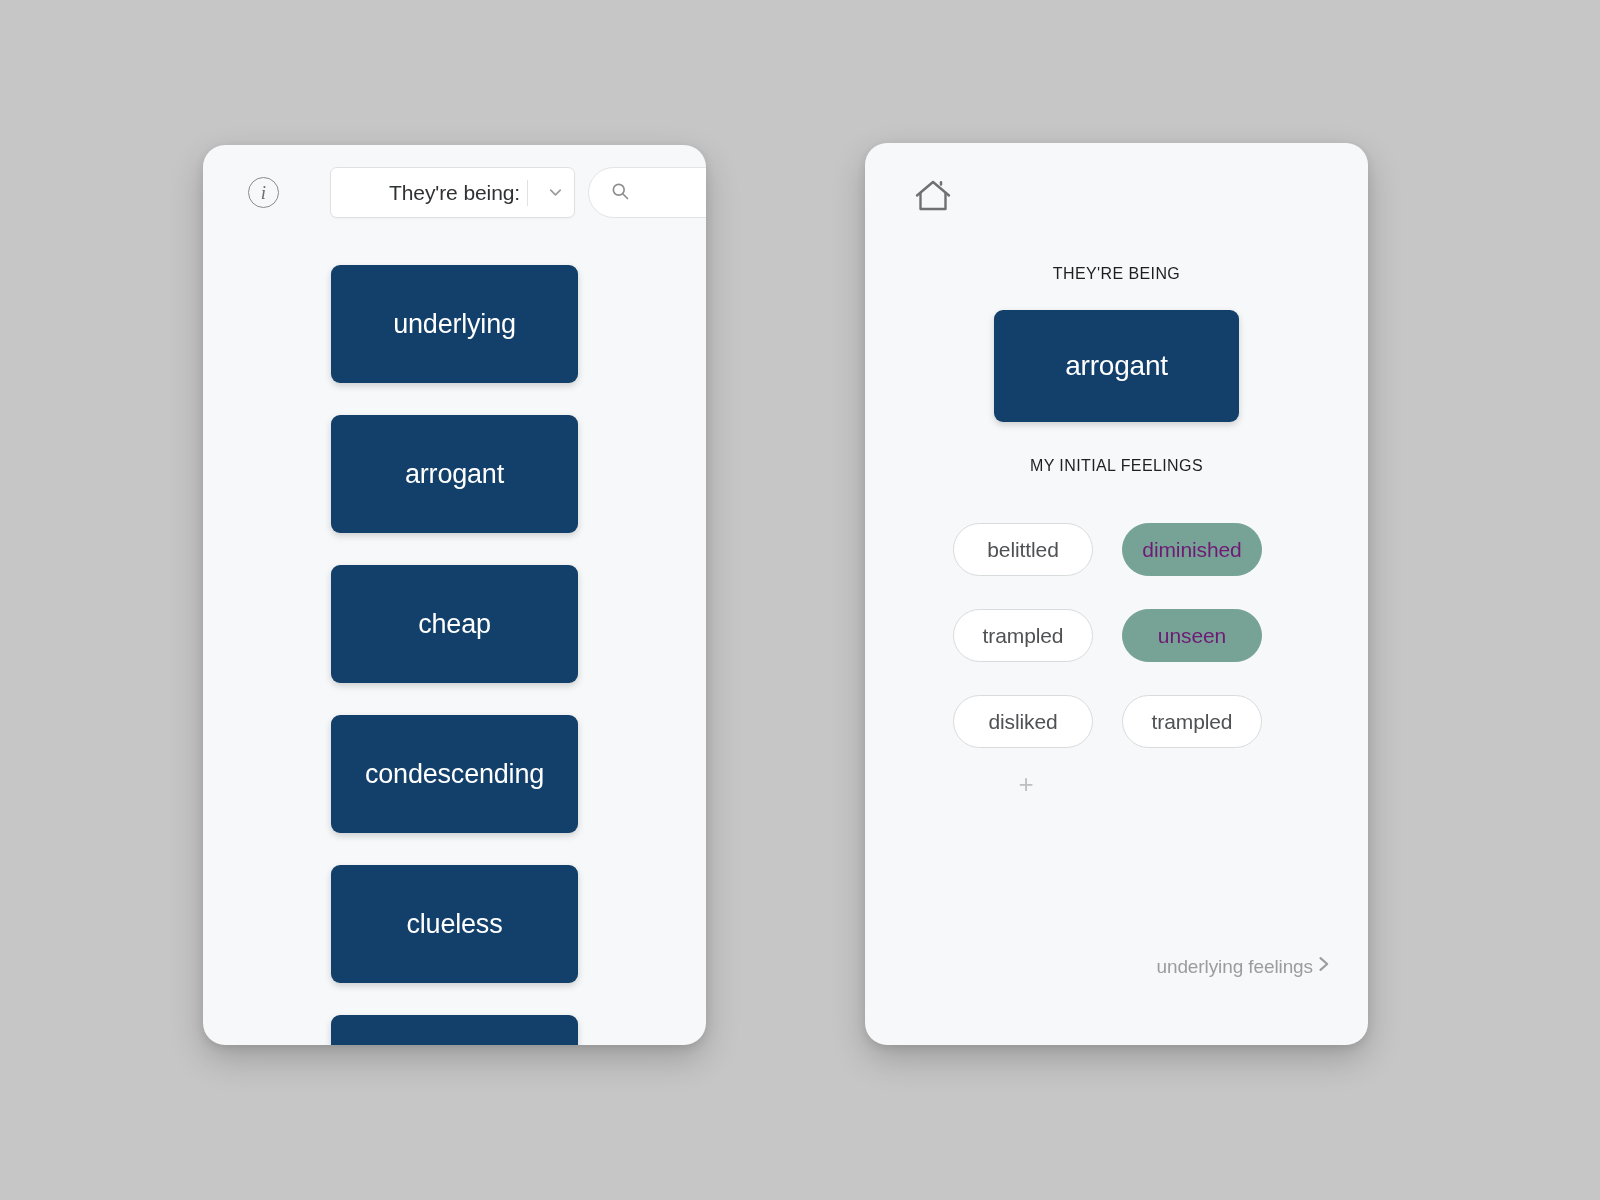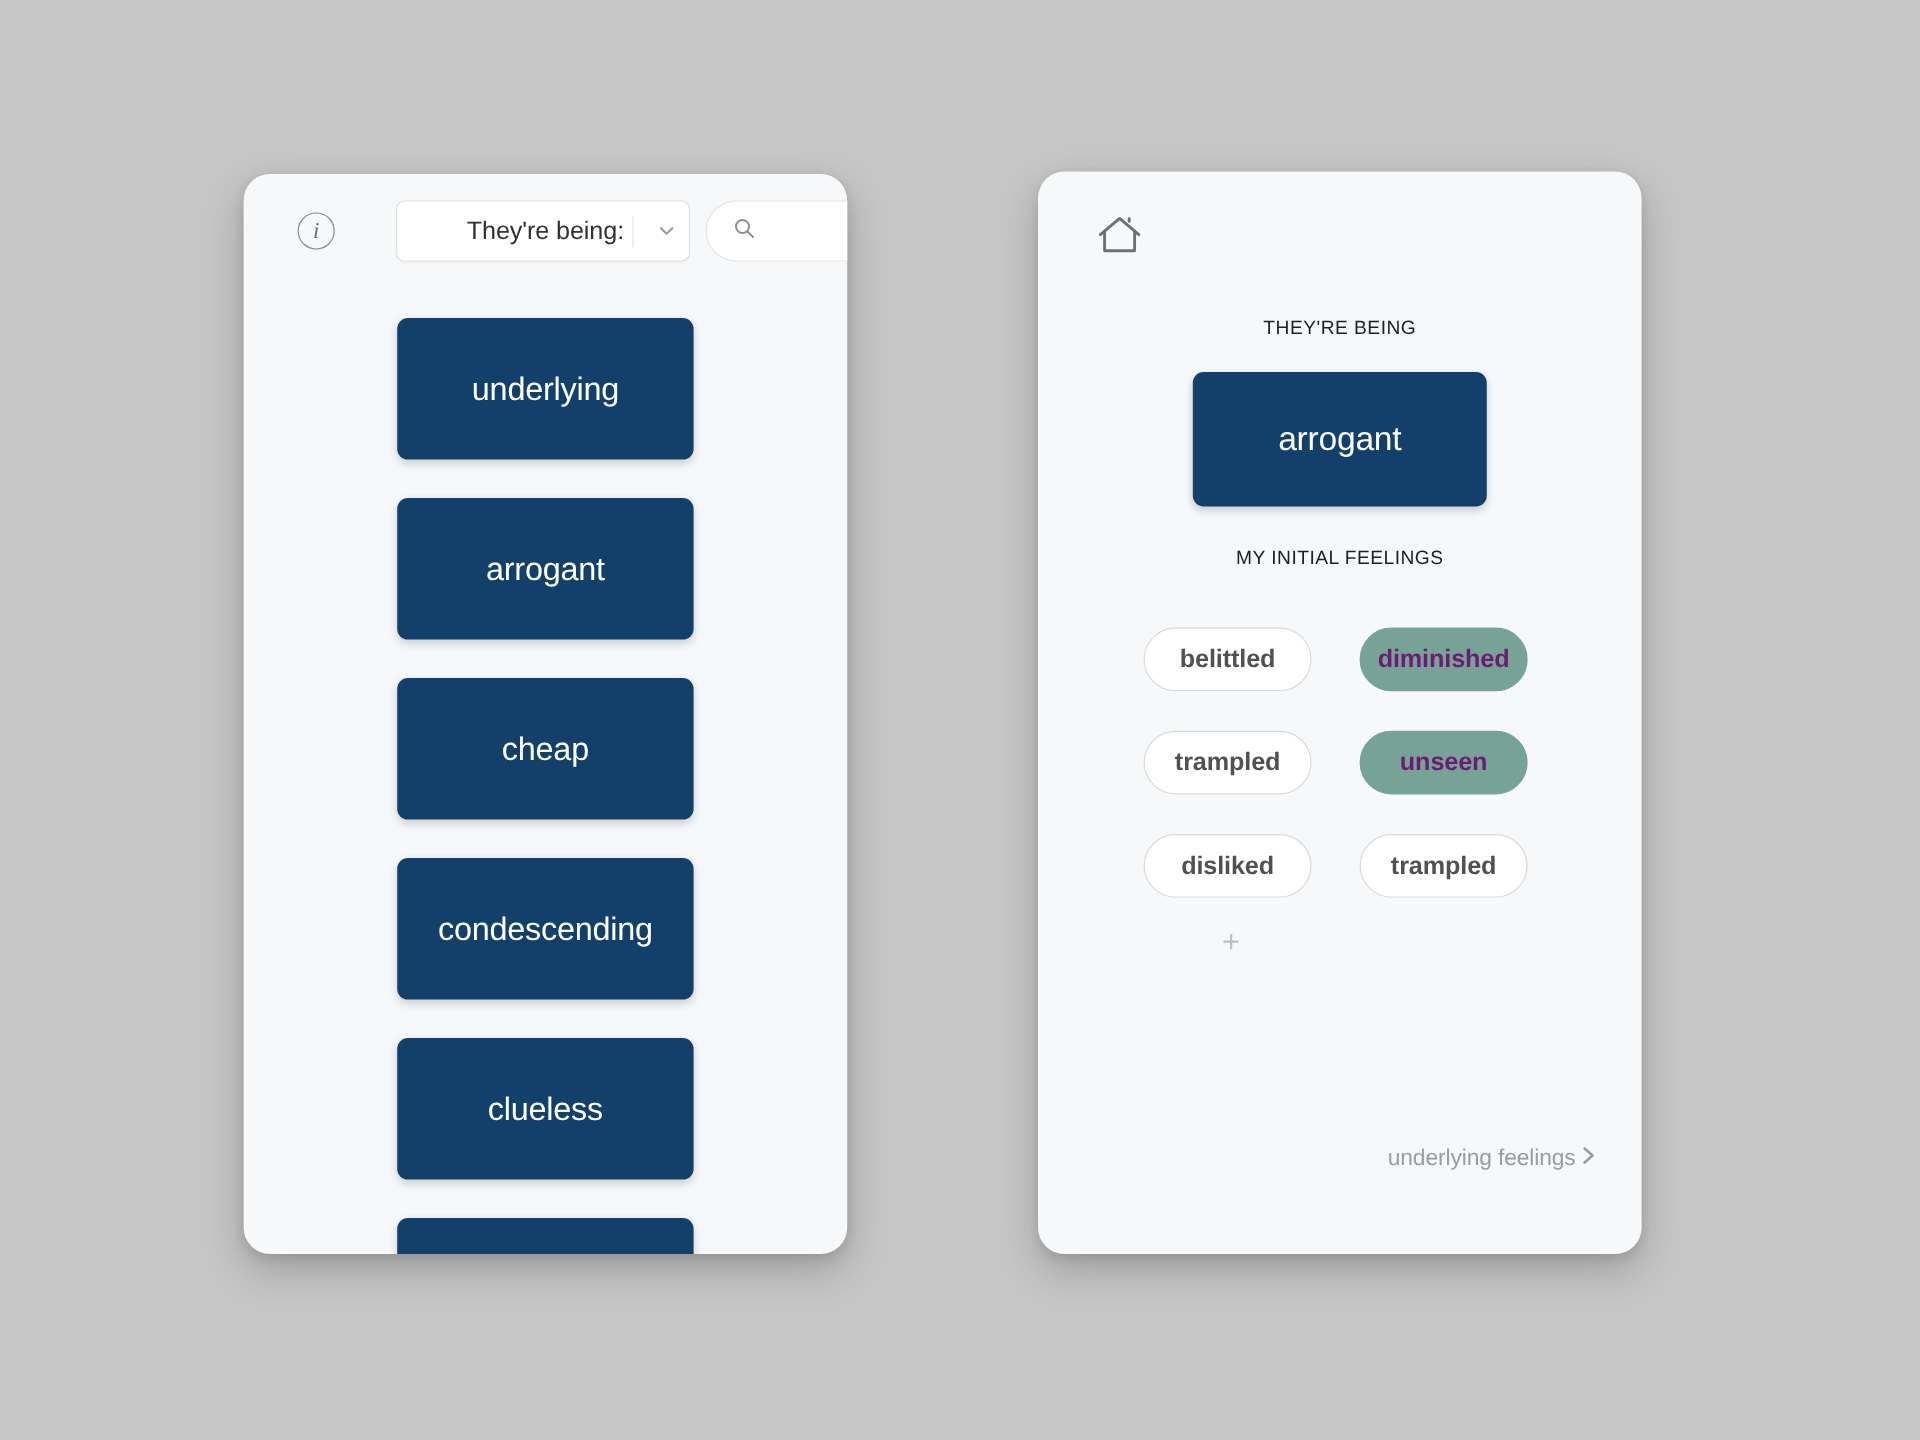--- a/index.html
+++ b/index.html
@@ -184,22 +184,21 @@
     box-shadow: 0 3px 7px rgba(0,0,0,0.17);
   }
 
   .chip-grid {
     position: absolute;
     left: 88px;
     top: 380px;
     width: 330px;
     display: flex;
     flex-wrap: wrap;
-    gap: 33px 40px;
-    font-weight: bold;
+    gap: 33px 29px;
   }
   .chip {
     width: 140px;
     height: 53px;
     border-radius: 27px;
     display: flex;
     align-items: center;
     justify-content: center;
     font-size: 21px;
     letter-spacing: -0.1px;

